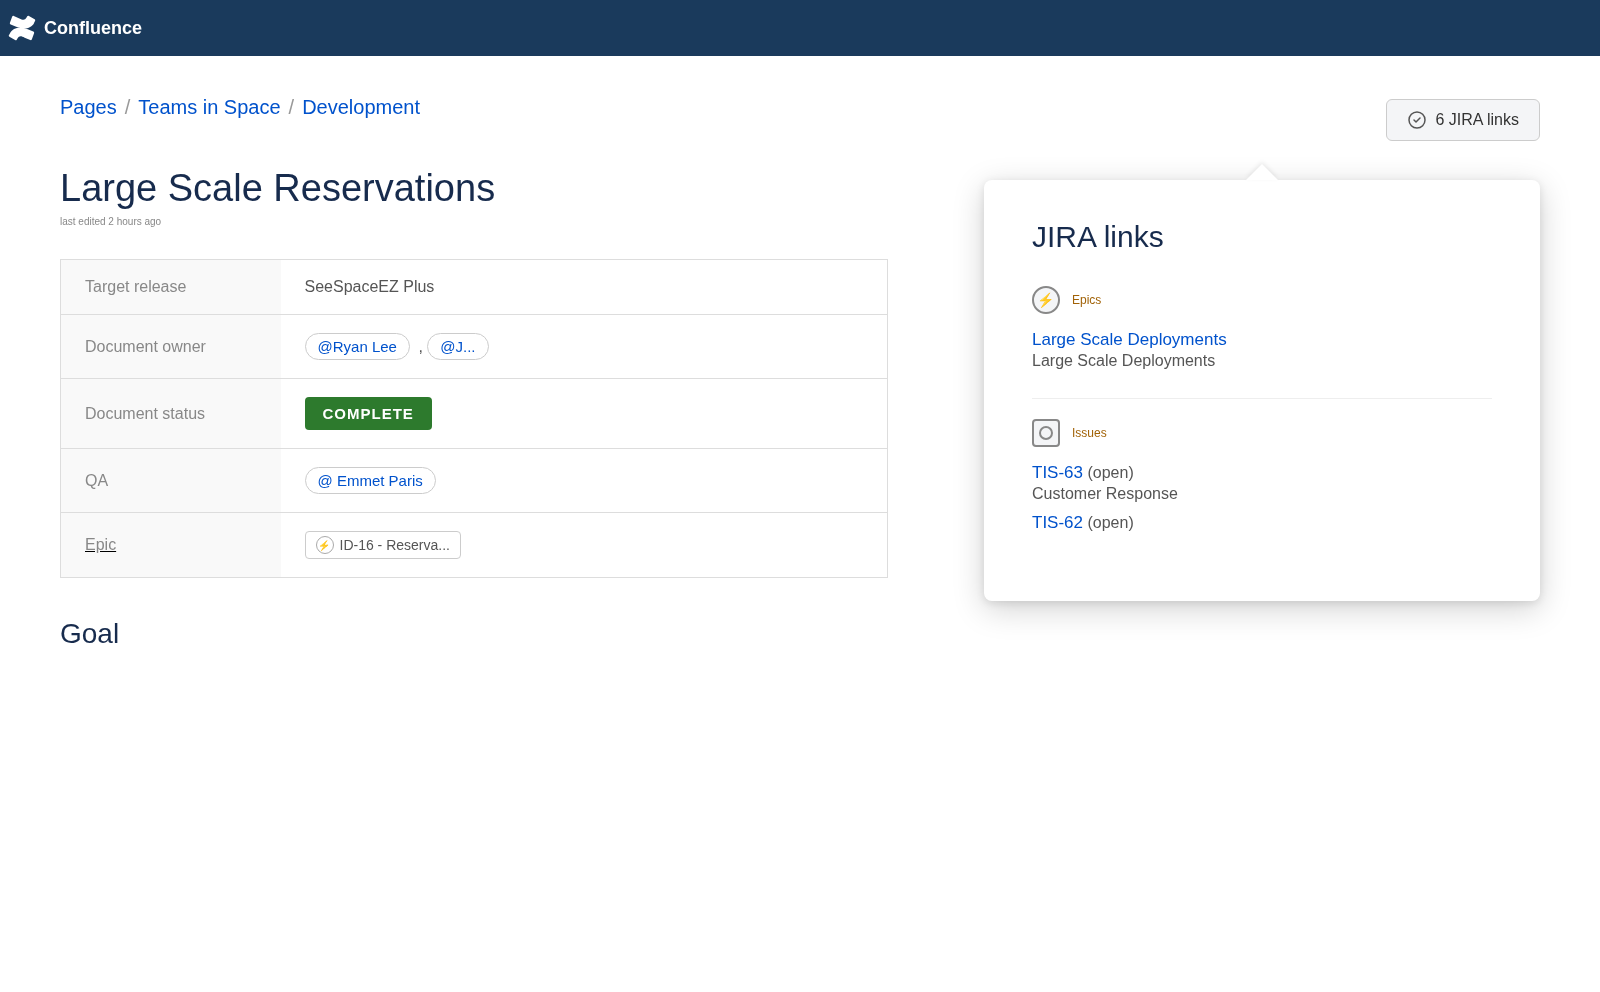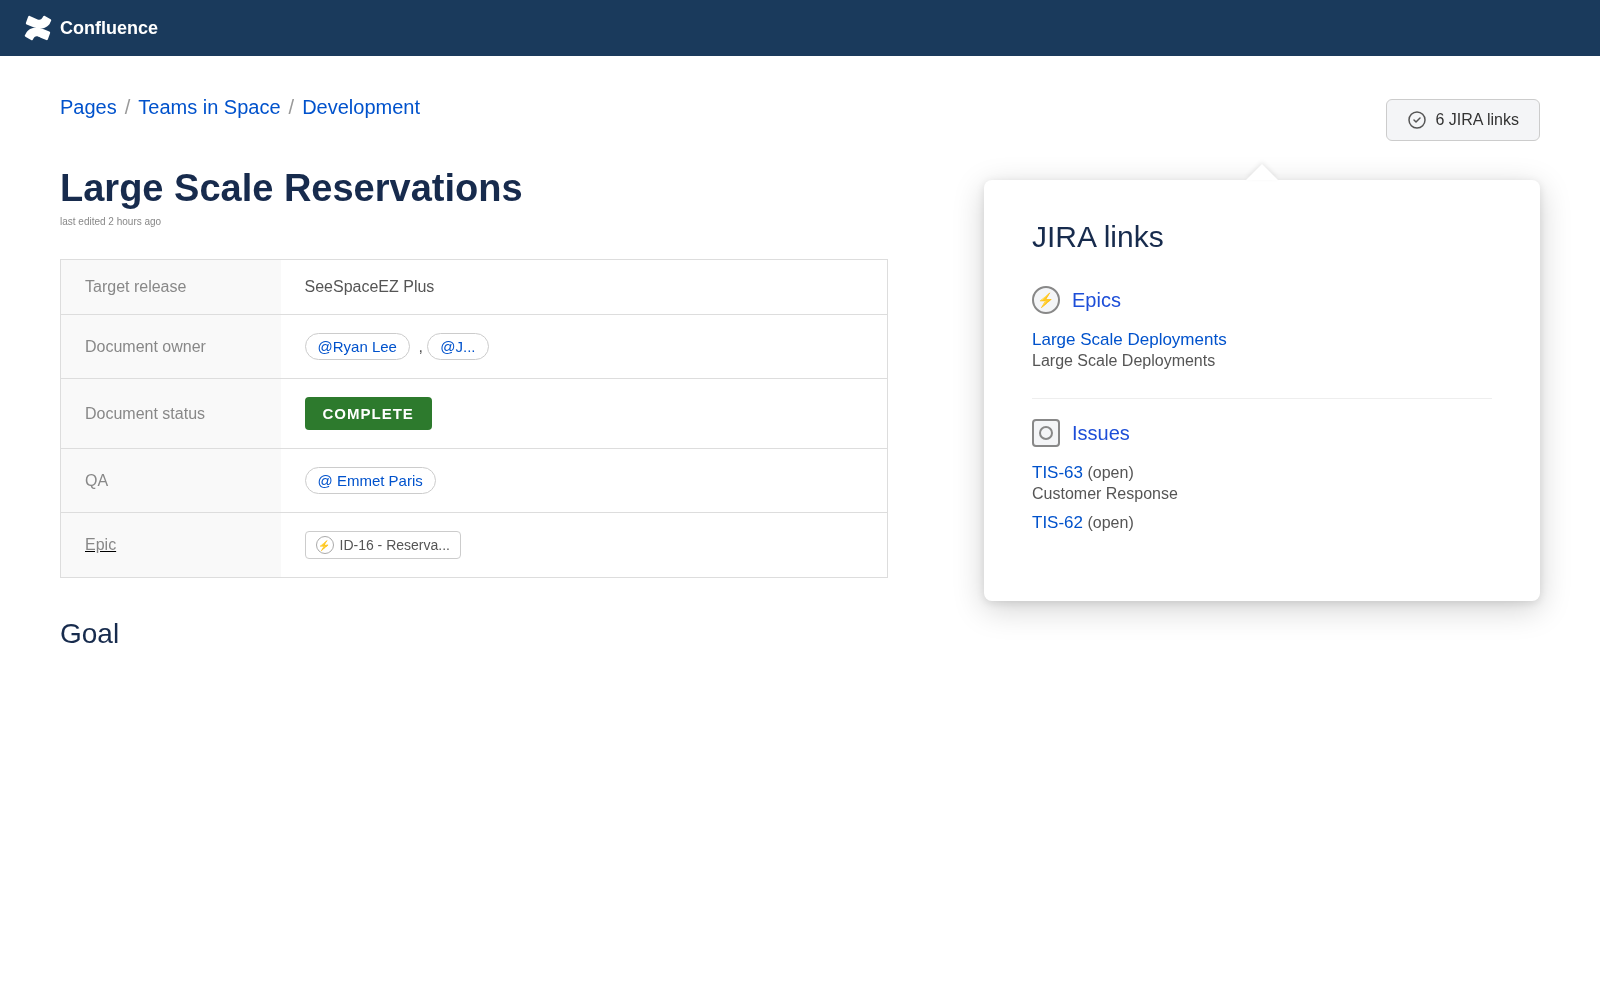--- a/index.html
+++ b/index.html
@@ -4,21 +4,21 @@
   <style>
     * { box-sizing: border-box; margin: 0; padding: 0; }
     body { font-family: -apple-system, BlinkMacSystemFont, 'Segoe UI', Arial, sans-serif; background: #fff; }
 
     
     .top-nav {
       background: #1a3a5c;
       height: 56px;
       display: flex;
       align-items: center;
-      padding: 0 24px;
+      padding: 0 8px;
     }
     .confluence-logo {
       display: flex;
       align-items: center;
       gap: 8px;
       color: #fff;
       font-size: 18px;
       font-weight: 600;
     }
     .confluence-logo .logo-icon {
@@ -60,21 +60,21 @@
       cursor: pointer;
       font-size: 16px;
       color: #333;
       white-space: nowrap;
       margin-left: auto;
     }
 
     
     .page-title {
       font-size: 38px;
-      font-weight: 700;
+      font-weight: 400;
       color: #172b4d;
       margin-bottom: 6px;
     }
     .last-edited {
       font-size: 10px;
       color: #888;
       margin-bottom: 32px;
     }
 
     
@@ -183,22 +183,22 @@
       margin-bottom: 28px;
     }
 
     .jira-section-header {
       display: flex;
       align-items: center;
       gap: 12px;
       margin-bottom: 16px;
     }
     .jira-section-label {
-      font-size: 20px;
-      color: #1d4ed8;
+      font-size: 12px;
+      color: #a16207;
       font-weight: 400;
     }
 
     .jira-link-item {
       margin-bottom: 10px;
     }
     .jira-link-item a {
       color: #0052cc;
       text-decoration: none;
       font-size: 17px;

